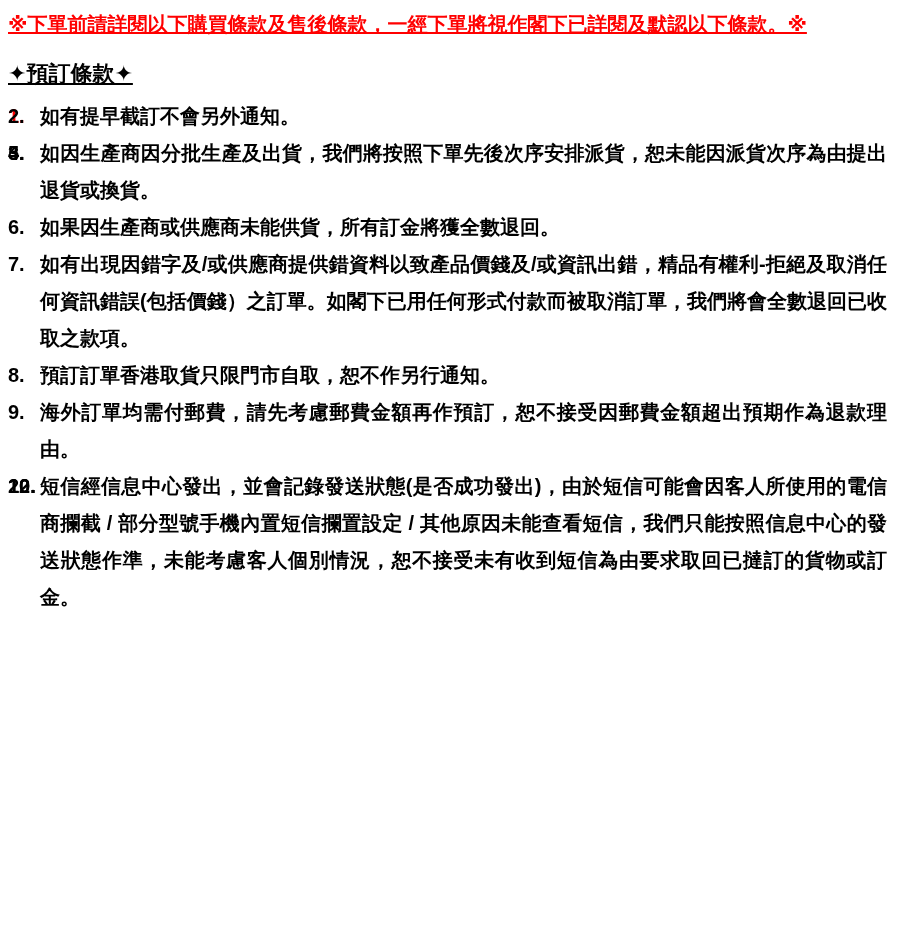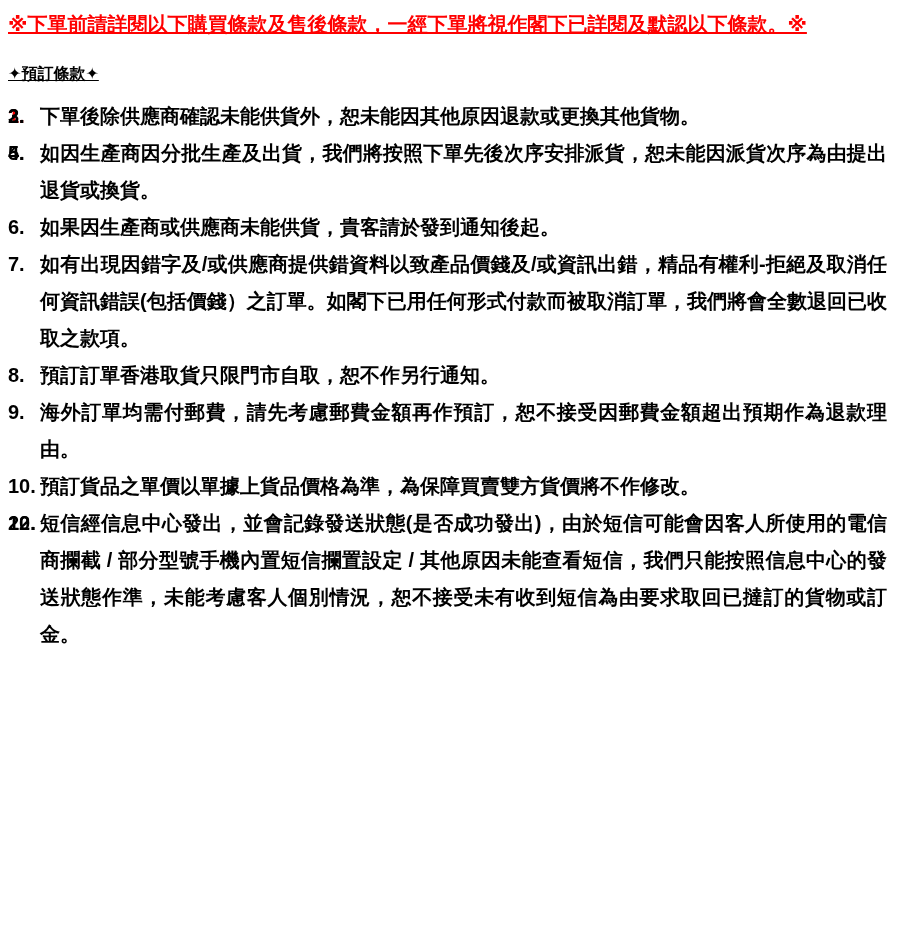--- a/index.html
+++ b/index.html
@@ -19,21 +19,21 @@
   }
   .page{padding:6px 26px 0 8px;}
   .warning{
     color:var(--accent-red);
     font-size:20px;
     line-height:37px;
     text-decoration:underline;
     margin-bottom:12px;
   }
   .section-title{
-    font-size:16px;
+    font-size:22px;
     line-height:37px;
     text-decoration:underline;
     display:inline-block;
     margin-bottom:6px;
   }
   .terms-list{display:block;}
   .term-item{
     position:relative;
     padding-left:32px;
     font-size:20px;
@@ -58,25 +58,25 @@
 
 <div class="page">
   <div class="warning">※下單前請詳閱以下購買條款及售後條款，一經下單將視作閣下已詳閱及默認以下條款。※</div>
 
   <div>
     <span class="section-title">✦預訂條款✦</span>
   </div>
 
   <div class="terms-list" id="terms-list">
       <div class="term-item red"><span class="num">1.</span></div>
-      <div class="term-item"><span class="num">2.</span></div>
-      <div class="term-item"><span class="num">3.</span><span class="body"><span class="seg">下單後除供應商確認未能供貨外，恕未能因其他原因退款或更換其他貨物。</span></span></div>
+      <div class="term-item"><span class="num">2.</span><span class="body"><span class="seg">如有提早截訂不會另外通知。</span></span></div>
+      <div class="term-item"><span class="num">3.</span></div>
       <div class="term-item"><span class="num">4.</span></div>
       <div class="term-item"><span class="num">5.</span><span class="body"><span class="seg">如因生產商因分批生產及出貨，我們將按照下單先後次序安排派貨，恕未能因派貨次序為由提出退貨或換貨。</span></span></div>
-      <div class="term-item"><span class="num">6.</span><span class="body"><span class="seg">如果因生產商或供應商未能供貨，貴客請於發到通知後起。</span></span></div>
+      <div class="term-item"><span class="num">6.</span><span class="body"><span class="seg">如果因生產商或供應商未能供貨，所有訂金將獲全數退回。</span></span></div>
       <div class="term-item"><span class="num">7.</span><span class="body"><span class="seg">如有出現因錯字及/或供應商提供錯資料以致產品價錢及/或資訊出錯，精品有權利-拒絕及取消任何資訊錯誤(包括價錢）之訂單。如閣下已用任何形式付款而被取消訂單，我們將會全數退回已收取之款項。</span></span></div>
       <div class="term-item"><span class="num">8.</span><span class="body"><span class="seg">預訂訂單香港取貨只限門市自取，恕不作另行通知。</span></span></div>
       <div class="term-item"><span class="num">9.</span><span class="body"><span class="seg">海外訂單均需付郵費，請先考慮郵費金額再作預訂，恕不接受因郵費金額超出預期作為退款理由。</span></span></div>
-      <div class="term-item"><span class="num">10.</span><span class="body"><span class="seg">預訂貨品之單價以單據上貨品價格為準，為保障買賣雙方貨價將不作修改。</span></span></div>
+      <div class="term-item"><span class="num">10.</span></div>
       <div class="term-item"><span class="num">20.</span></div>
       <div class="term-item"><span class="num">12.</span><span class="body"><span class="seg">短信經信息中心發出，並會記錄發送狀態(是否成功發出)，由於短信可能會因客人所使用的電信商攔截 / 部分型號手機內置短信攔置設定 / 其他原因未能查看短信，我們只能按照信息中心的發送狀態作準，未能考慮客人個別情況，恕不接受未有收到短信為由要求取回已撻訂的貨物或訂金。</span></span></div>
     </div>
 </div>
 
 </body></html>

